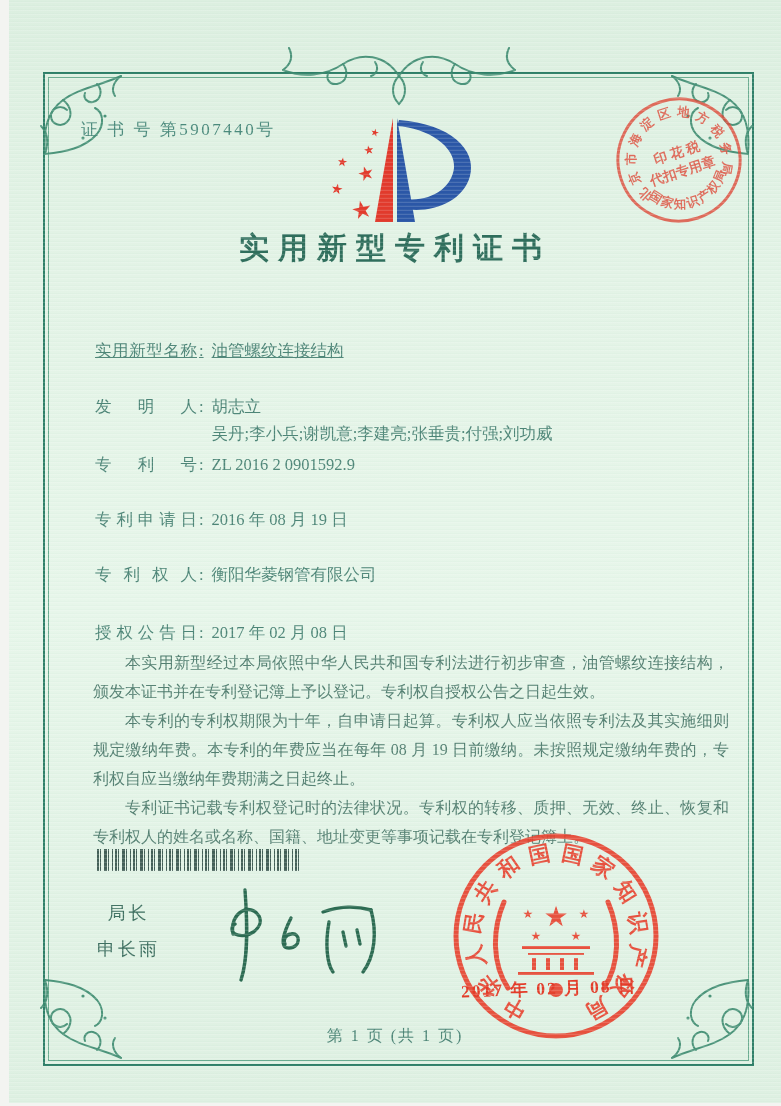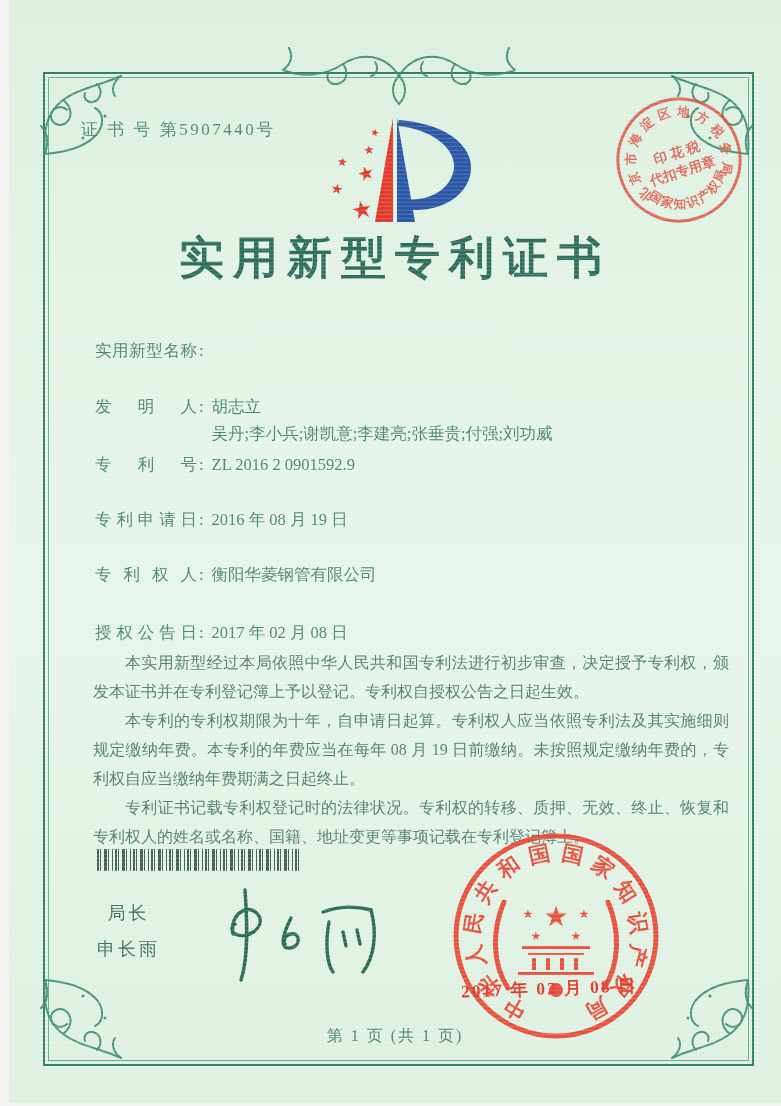--- a/index.html
+++ b/index.html
@@ -28,21 +28,21 @@
   .corner.bl{transform:scaleY(-1);}
   .corner.br{transform:scale(-1,-1);}
   .top-ornament{position:absolute;left:260px;top:40px;width:260px;height:70px;color:#3c8a6f;opacity:.9;}
   .cert-number{
     position:absolute;left:72px;top:118px;
     font-size:17px;letter-spacing:2.5px;color:#4b8a7c;
   }
   .logo{position:absolute;left:300px;top:110px;width:180px;height:118px;}
   .doc-title{
     position:absolute;left:0;top:228px;width:100%;text-align:center;
-    font-size:45px;font-weight:700;letter-spacing:9px;color:#2f6e5c;
+    font-size:30px;font-weight:700;letter-spacing:9px;color:#2f6e5c;
   }
   .fields{position:absolute;left:0;top:0;width:100%;}
   .field-row{
     position:absolute;left:86px;right:56px;display:flex;align-items:flex-start;
     font-size:16.5px;color:#4d8577;line-height:27px;
   }
   .field-label{
     display:inline-block;width:102px;flex:0 0 102px;
     text-align:justify;text-align-last:justify;
   }
@@ -196,23 +196,24 @@
           <text transform="rotate(163.33333333333334) translate(0 -50) rotate(180)" text-anchor="middle" font-size="12.5" dy="-2">产</text>
           <text transform="rotate(146.66666666666666) translate(0 -50) rotate(180)" text-anchor="middle" font-size="12.5" dy="-2">权</text>
           <text transform="rotate(130) translate(0 -50) rotate(180)" text-anchor="middle" font-size="12.5" dy="-2">局</text>
         </g>
       <text x="76" y="73" text-anchor="middle" font-size="13.5" fill="#de4d3c" font-weight="700">印 花 税</text>
       <text x="76" y="92" text-anchor="middle" font-size="13.5" fill="#de4d3c" font-weight="700">代扣专用章</text>
     </svg>
   </div>
 
   <div class="fields">
-    <div class="field-row" style="top:337px;">
+    <div class="field-row" style="top:337px;text-decoration:underline;">
       <span class="field-label">实用新型名称</span>
       <span class="field-colon">:</span>
+      <span class="field-value">油管螺纹连接结构</span>
     </div>
     <div class="field-row" style="top:393px;">
       <span class="field-label">发明人</span>
       <span class="field-colon">:</span>
       <span class="field-value">
         <div>胡志立</div>
         <div>吴丹;李小兵;谢凯意;李建亮;张垂贵;付强;刘功威</div>
       </span>
     </div>
     <div class="field-row" style="top:451px;">
@@ -231,21 +232,21 @@
       <span class="field-value">衡阳华菱钢管有限公司</span>
     </div>
     <div class="field-row" style="top:619px;">
       <span class="field-label">授权公告日</span>
       <span class="field-colon">:</span>
       <span class="field-value">2017 年 02 月 08 日</span>
     </div>
   </div>
 
   <div class="paragraphs">
-    <p>本实用新型经过本局依照中华人民共和国专利法进行初步审查，决定授予专利权，颁发本证书并在专利登记簿上予以登记。专利权自授权公告之日起生效。</p>
+    <p>本实用新型经过本局依照中华人民共和国专利法进行初步审查，油管螺纹连接结构，颁发本证书并在专利登记簿上予以登记。专利权自授权公告之日起生效。</p>
     <p>本专利的专利权期限为十年，自申请日起算。专利权人应当依照专利法及其实施细则规定缴纳年费。本专利的年费应当在每年 08 月 19 日前缴纳。未按照规定缴纳年费的，专利权自应当缴纳年费期满之日起终止。</p>
     <p>专利证书记载专利权登记时的法律状况。专利权的转移、质押、无效、终止、恢复和专利权人的姓名或名称、国籍、地址变更等事项记载在专利登记簿上。</p>
   </div>
 
   <div class="barcode"></div>
 
   <div class="signer">
     <div>局长</div>
     <div>申长雨</div>
   </div>

